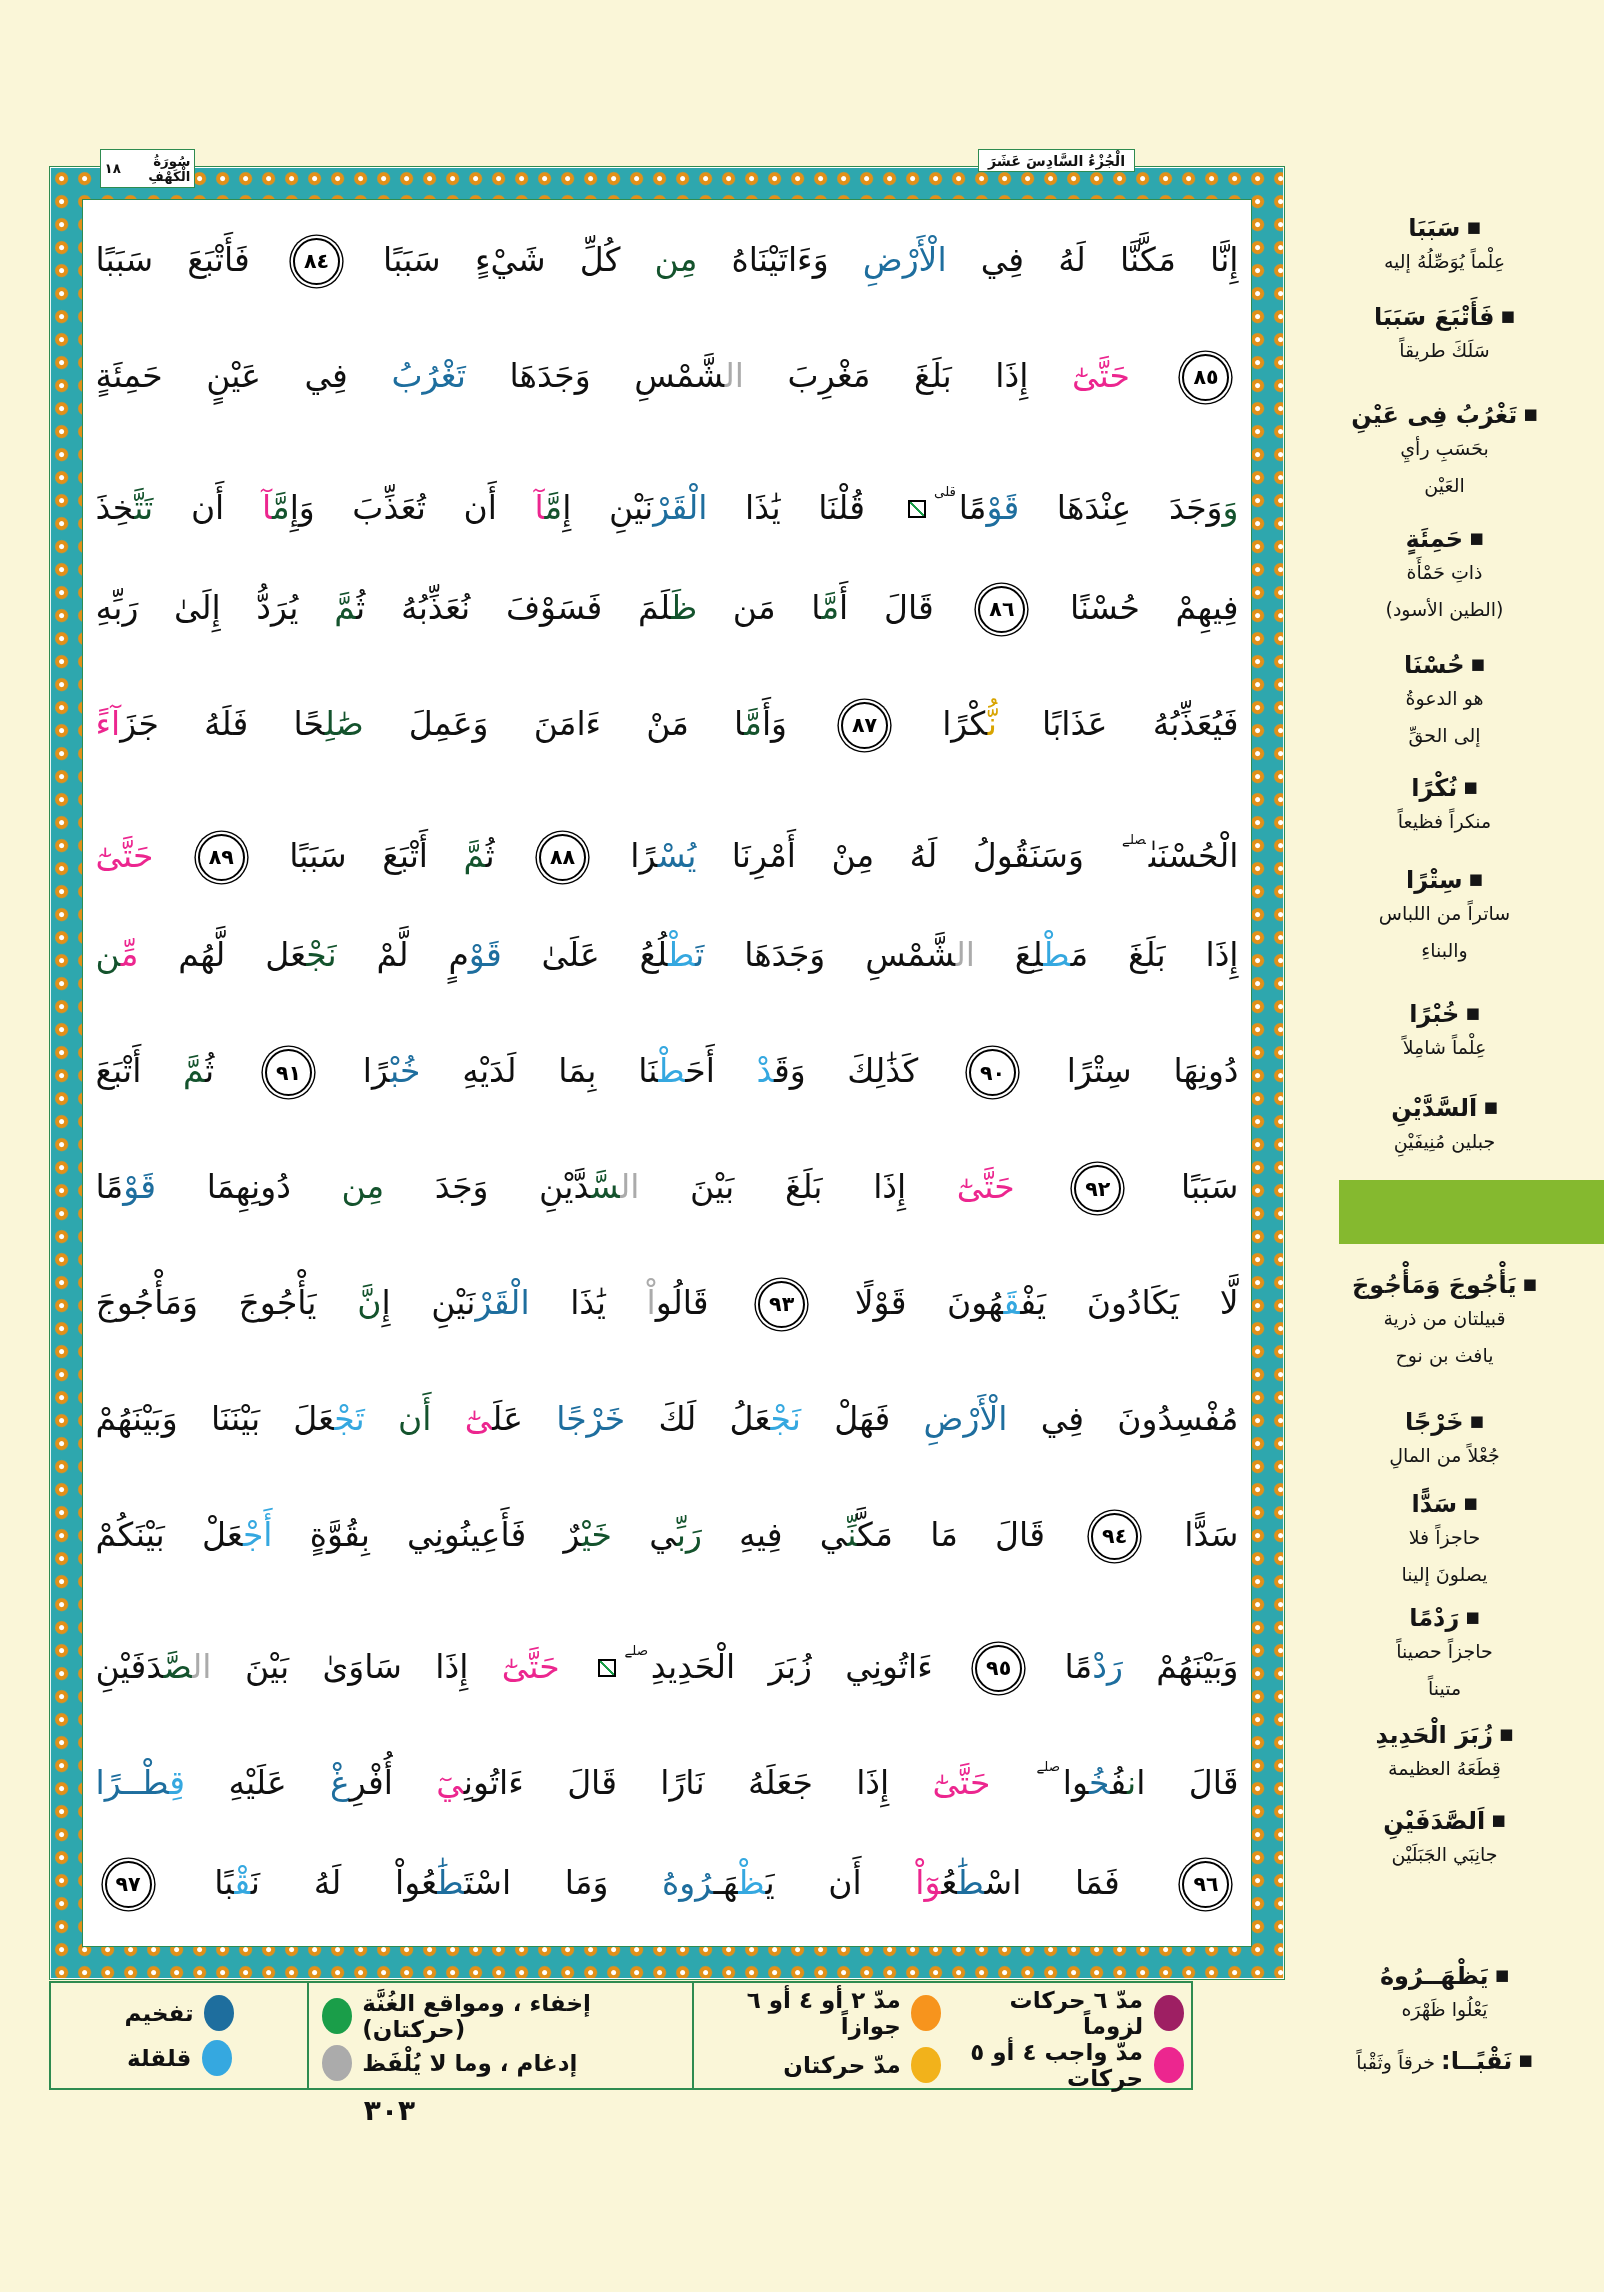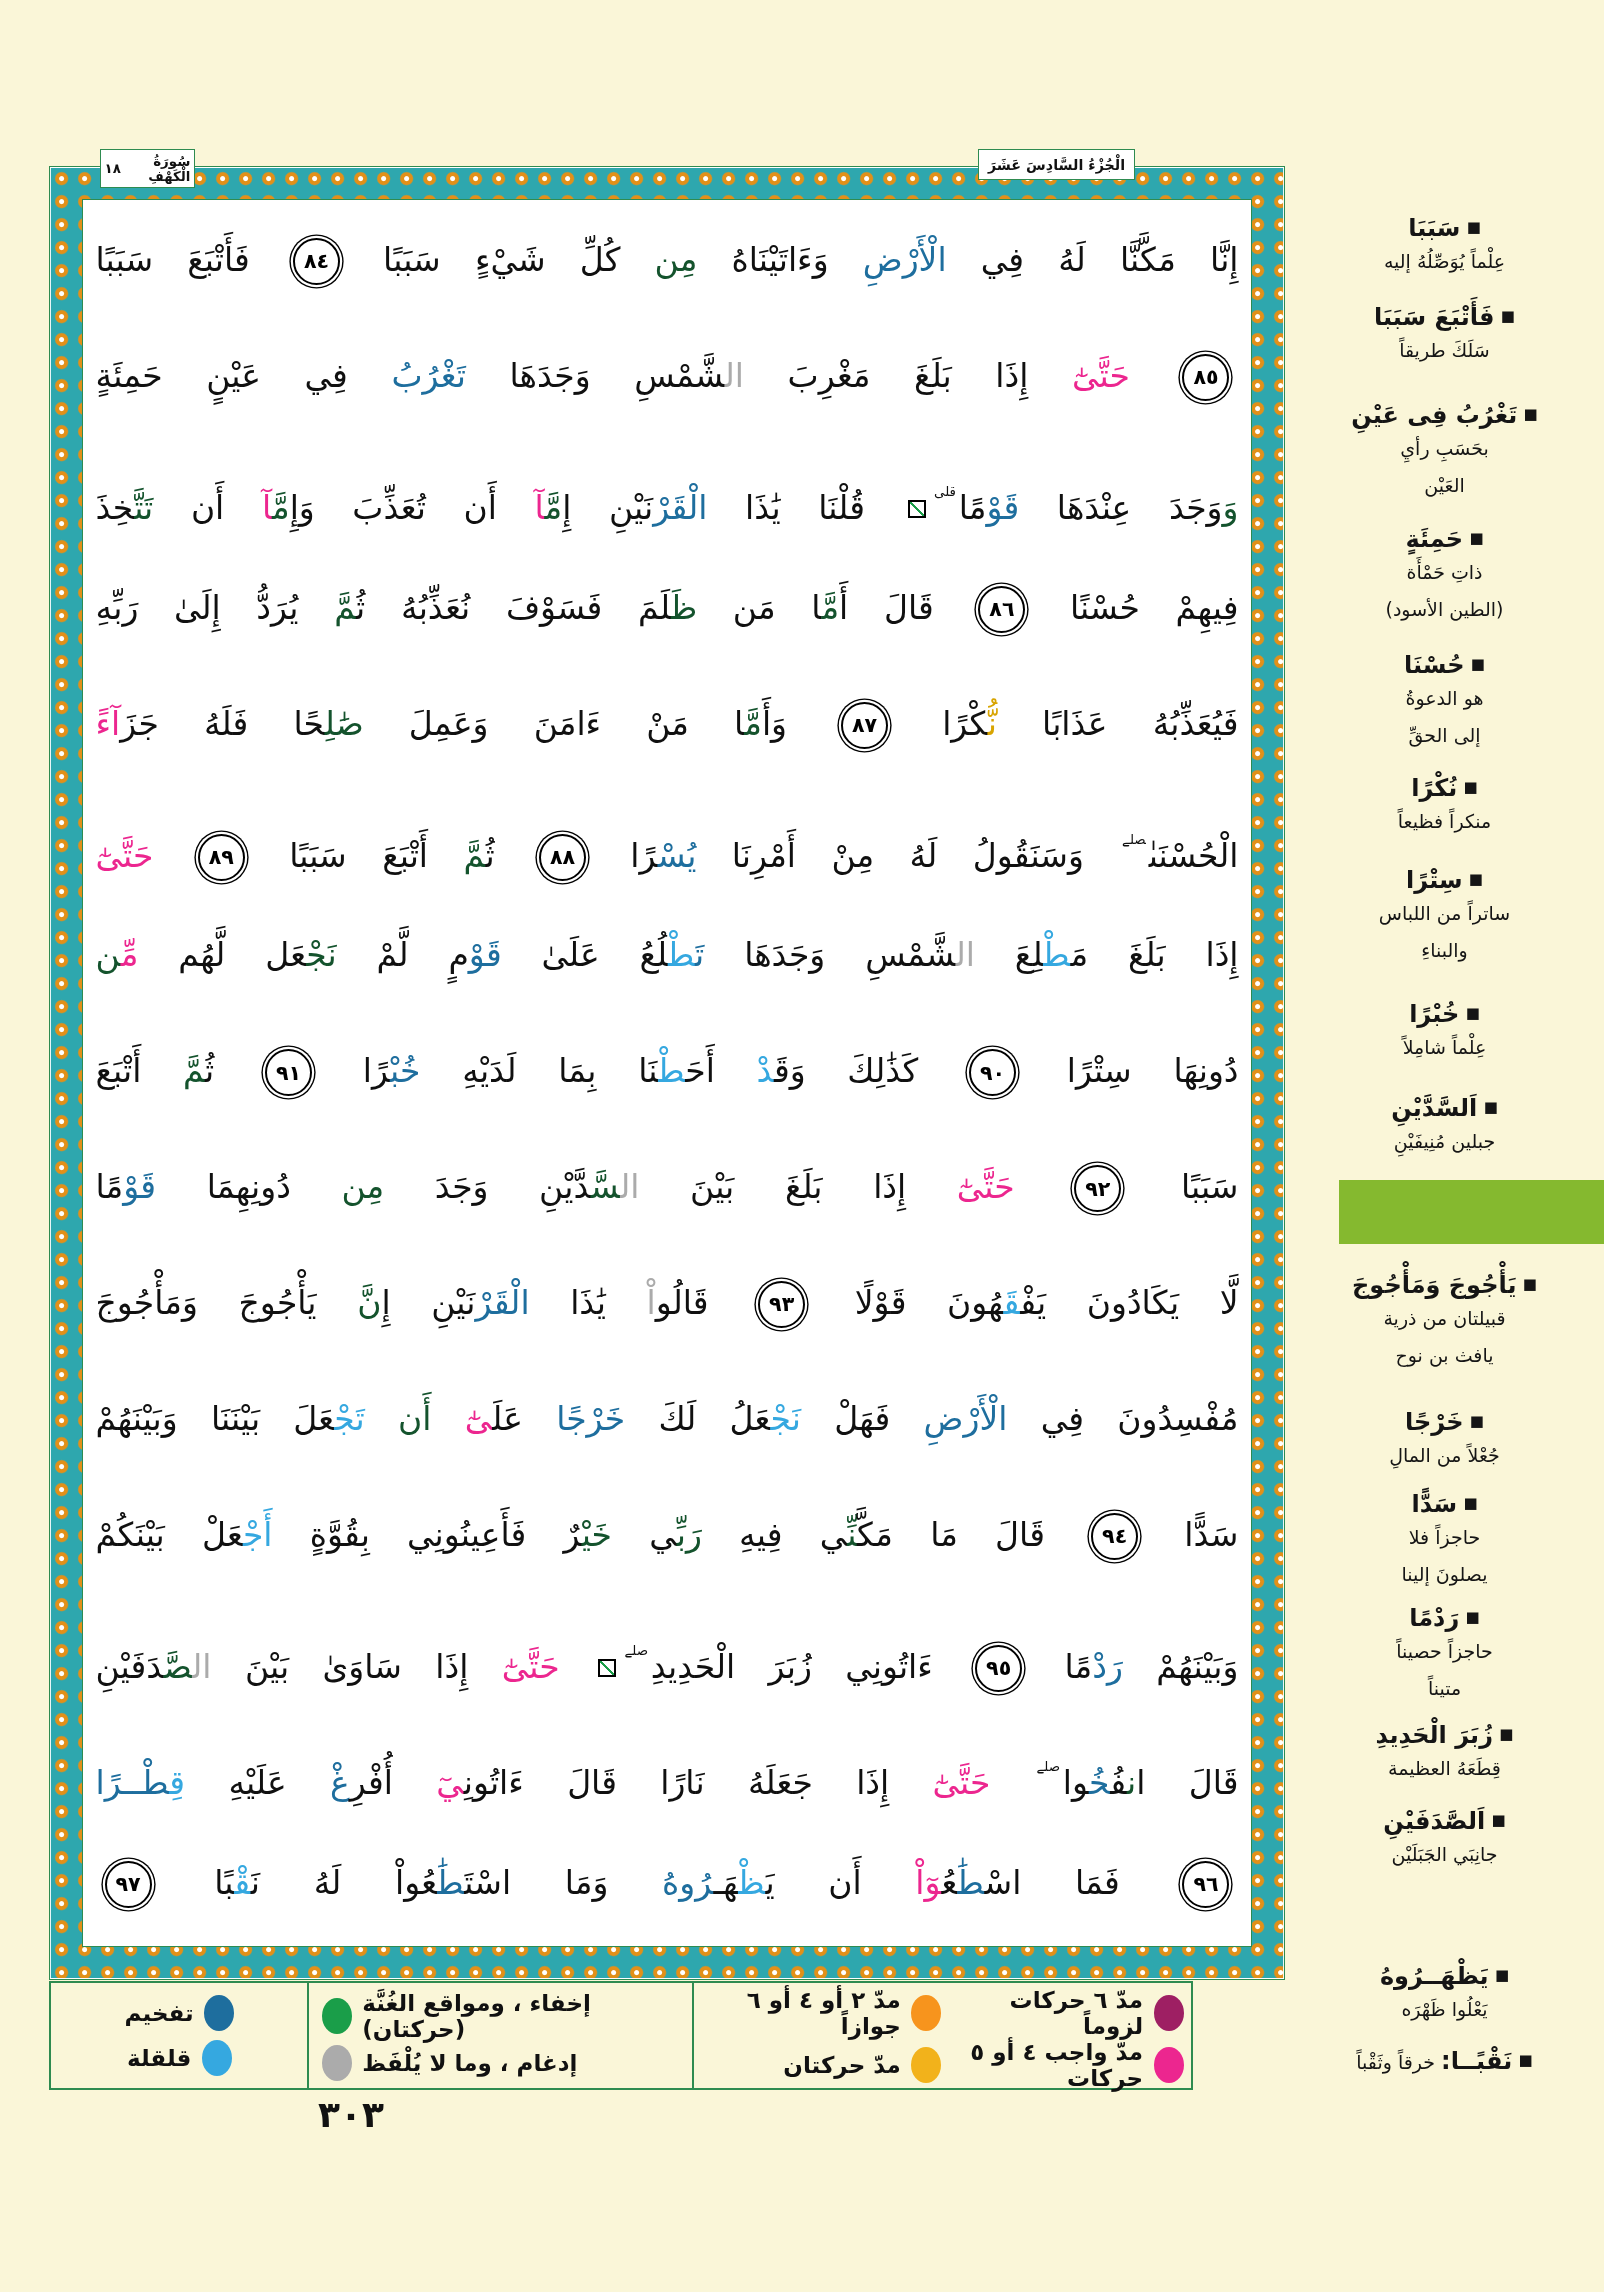--- a/index.html
+++ b/index.html
@@ -58,21 +58,21 @@
     vertical-align:middle; background:#fff; line-height:1;
   }
 
   
   .hbox {
     position:absolute; background:#fff; border:1.8px solid #2E8B50;
     display:flex; align-items:center; justify-content:center;
     font-weight:bold; color:#111; z-index:5;
   }
   #surah-box { left:100px; top:149px; width:95px; height:39px; font-size:13.4px; gap:4.5px; padding:0 3.6px; }
-  #juz-box   { left:978px; top:149px; width:157px; height:31px; font-size:14.3px; }
+  #juz-box   { left:978px; top:149px; width:157px; height:23px; font-size:14.3px; }
 
   
   #margin-notes { position:absolute; left:1290px; top:0; width:309px; height:2293px; }
   .note { position:absolute; right:0; width:100%; text-align:center; direction:rtl; color:#151515; }
   .note .term { font-size:24px; font-weight:bold; line-height:1.25; }
   .note .term .blt { font-size:15px; vertical-align:4.5px; margin-left:6.3px; }
   .note .def  { font-size:19px; line-height:1.95; font-weight:500; }
   .note .inline-def { font-size:19px; font-weight:500; }
 
   
@@ -86,22 +86,22 @@
   .lcell { border-left:2.2px solid #2E8B50; display:flex; flex-direction:column; justify-content:space-evenly; padding:3.6px 7.2px; }
   .lcell:last-child { border-left:none; }
   .lrow { display:flex; align-items:center; gap:10.7px; font-size:23px; font-weight:bold; color:#111; }
   .lrow.ltr { direction:ltr; justify-content:flex-start; padding-left:5.4px; }
   .lrow.center { justify-content:center; }
   .litem { display:flex; align-items:center; gap:10.7px; }
   .ldot { width:30px; height:36px; border-radius:50%; flex:0 0 auto; }
 
   
   #page-number {
-    position:absolute; left:318px; top:2094px; width:143px; text-align:left;
-    font-size:36px; font-weight:bold; color:#111;
+    position:absolute; left:318px; top:2094px; width:143px; text-align:center;
+    font-size:28px; font-weight:bold; color:#111;
   }
 </style>
 </head>
 <body>
 
 <div id="page">
 
   <div id="frame">
     <div id="textpanel">
       <div id="lines">

